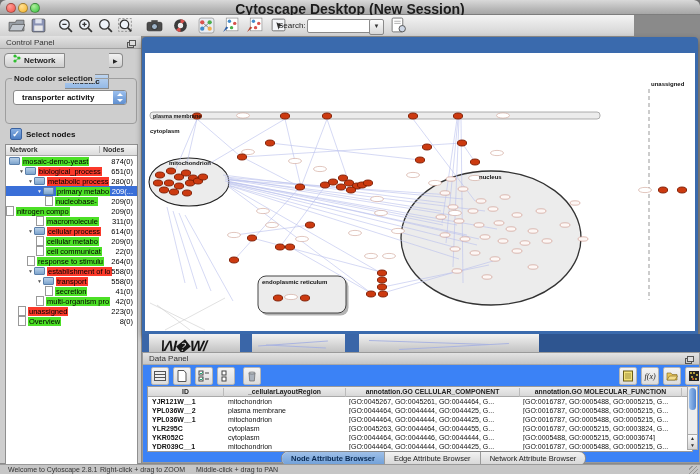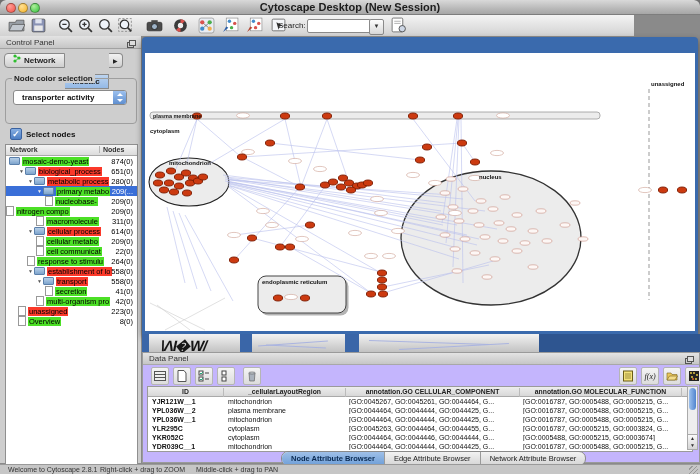--- a/index.html
+++ b/index.html
@@ -1,21 +1,21 @@
 <!DOCTYPE html>
 <html><head>
 <meta charset="utf-8">
 <style>
   html,body{margin:0;padding:0;background:#6e6e6e;}
   .app{position:relative;width:700px;height:474px;font-family:"Liberation Sans",sans-serif;
        background:#8a8a8a;overflow:hidden;border-radius:6px 6px 0 0;}
   
   .titlebar{position:absolute;left:0;top:0;width:700px;height:14px;
     background:linear-gradient(#d9d9d9,#b9b9b9 60%,#a6a6a6);border-bottom:1px solid #7d7d7d;border-radius:6px 6px 0 0;}
-  .titlebar .title{position:absolute;left:0;right:0;top:1px;text-align:center;font-size:11px;font-weight:bold;color:#1c1c1c;}
+  .titlebar .title{position:absolute;left:0;right:0;top:1px;text-align:center;font-size:14px;font-weight:bold;color:#1c1c1c;}
   .tl{position:absolute;top:3px;width:8px;height:8px;border-radius:50%;border:0.5px solid rgba(0,0,0,.35);}
   .tl.r{left:6px;background:radial-gradient(circle at 35% 30%,#ff9d96,#f55247);}
   .tl.y{left:18px;background:radial-gradient(circle at 35% 30%,#ffe092,#f5b327);}
   .tl.g{left:30px;background:radial-gradient(circle at 35% 30%,#aef09a,#35c13e);}
   
   .toolbar{position:absolute;left:0;top:15px;width:634px;height:21px;
     background:linear-gradient(#f4f4f4,#d2d2d2);border-bottom:1px solid #8e8e8e;}
   .tbi{position:absolute;top:2px;width:17px;height:17px;}
   .tbi svg{width:17px;height:17px;}
   .searchlbl{position:absolute;left:278px;top:6px;font-size:8px;color:#222;}
@@ -77,21 +77,21 @@
   
   .fragstrip{position:absolute;left:142px;top:334px;width:558px;height:18px;background:#8a8a8a;overflow:hidden;}
   .frag{position:absolute;top:0;height:18px;}
   .fragblue{background:#3a66a8;}
   .fragwin{background:linear-gradient(#f2f2f2,#c2c2c2);}
   .fragletters{font-weight:bold;font-size:15px;color:#161616;letter-spacing:-1px;transform:skewX(-12deg);
     position:absolute;left:12px;top:1px;}
   .fragline{position:absolute;height:1px;background:#aab4e0;}
   .fragdark{background:#2e5590;}
   
-  .dpanel{position:absolute;left:142px;top:352px;width:558px;height:111px;background:#c4b5fd;border:1px solid #9a9a9a;box-sizing:border-box;}
+  .dpanel{position:absolute;left:142px;top:352px;width:558px;height:111px;background:#3b82f6;border:1px solid #9a9a9a;box-sizing:border-box;}
   .dpanel-h{position:absolute;left:0;top:0;width:100%;height:12px;background:linear-gradient(#e3e3e3,#c6c6c6);
     border-bottom:1px solid #a8a8a8;font-size:8px;color:#333;line-height:12px;padding-left:6px;box-sizing:border-box;}
   .dtool{position:absolute;left:0;top:12px;width:100%;height:20px;}
   .dti{position:absolute;top:2px;width:16px;height:16px;border:1px solid #b5b5b5;border-radius:2px;
     background:linear-gradient(#f4f4f4,#dcdcdc);display:flex;align-items:center;justify-content:center;}
   .dti svg{width:12px;height:12px;}
   .dtable{position:absolute;left:4px;top:33px;width:544px;height:64px;background:#fff;border:1px solid #9a9a9a;overflow:hidden;}
   .dthead{height:9px;background:linear-gradient(#ededed,#d8d8d8);border-bottom:1px solid #aaa;position:relative;
     font-size:6.8px;font-weight:bold;color:#222;}
   .dthead span{position:absolute;top:1px;text-align:center;border-right:1px solid #bbb;box-sizing:border-box;height:9px;}

